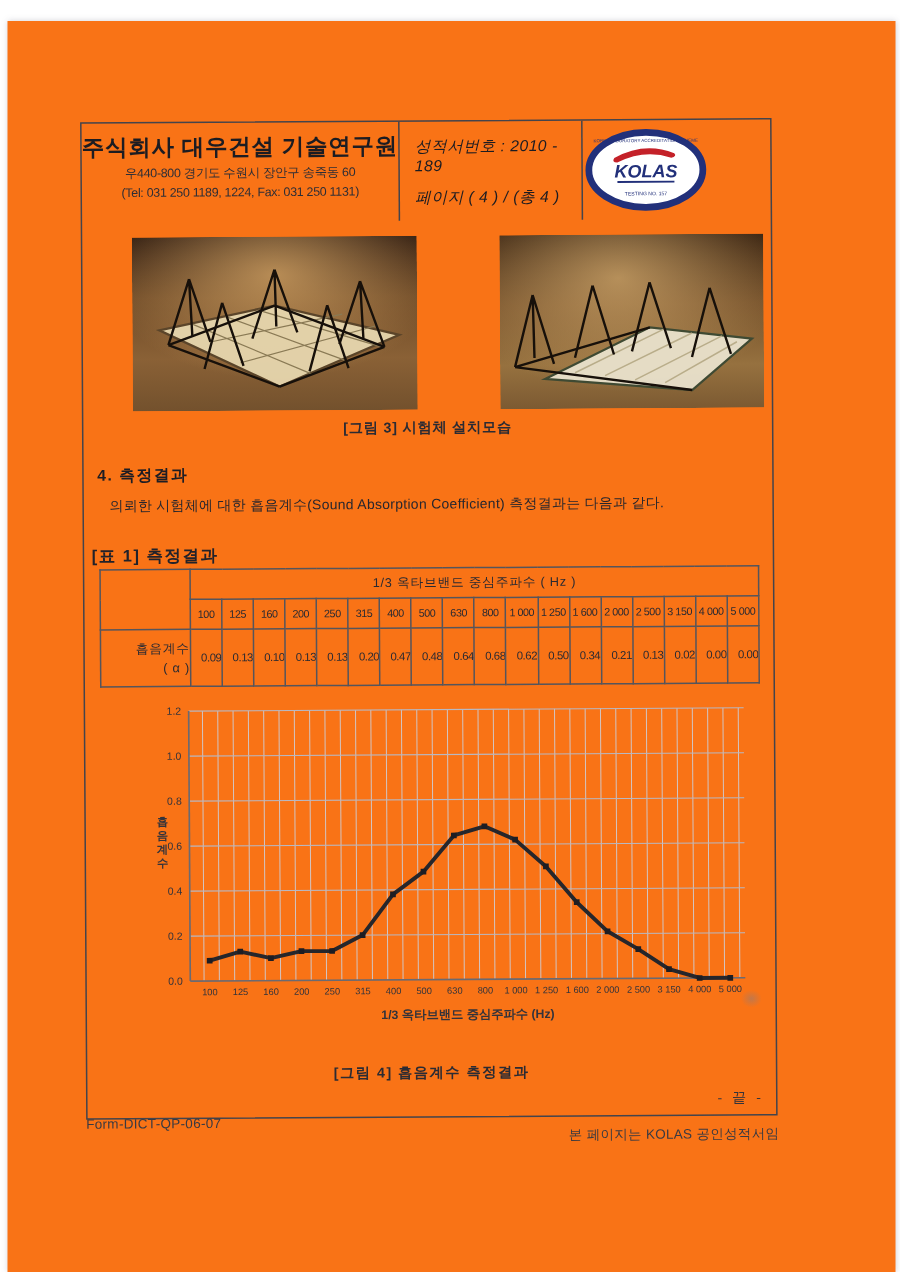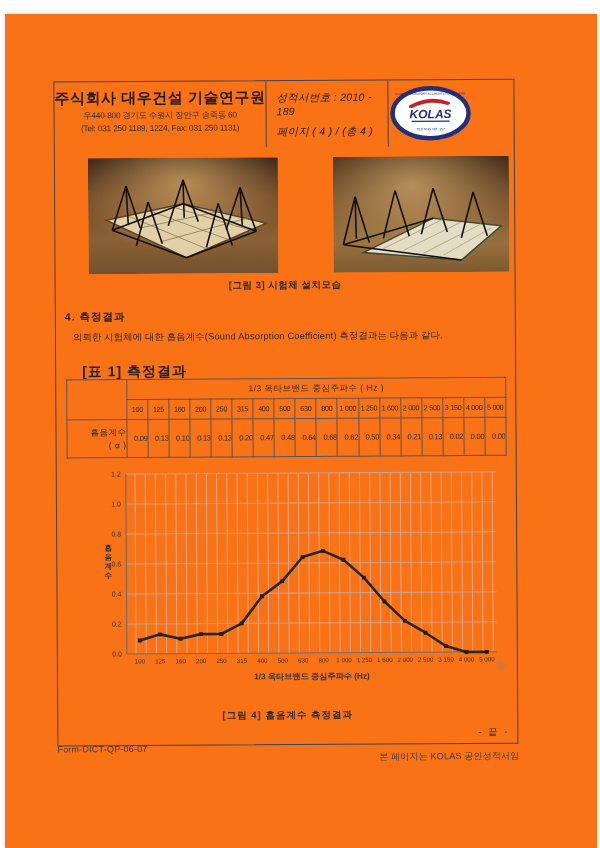--- a/index.html
+++ b/index.html
@@ -25,21 +25,21 @@
   
   .photo { position:absolute; top:76px; height:116px; overflow:hidden; }
   .photo svg { display:block; width:100%; height:100%; }
   .p1 { left:33px; width:190px; }
   .p2 { left:278px; width:176px; }
   .cap3 { position:absolute; left:0; top:198px; width:100%; text-align:center;
     font-size:9.5px; font-weight:600; color:#2b2b33; letter-spacing:.5px; }
 
   .sec-title { position:absolute; left:9px; top:228px; font-size:10.5px; font-weight:bold; color:#1d1d24; letter-spacing:1px; }
   .sec-body  { position:absolute; left:17px; top:249px; font-size:9.3px; color:#26262e; letter-spacing:.2px; }
-  .tbl-label { position:absolute; left:26px; top:281px; font-size:14px; font-weight:600; color:#22222a; letter-spacing:1px; }
+  .tbl-label { position:absolute; left:5px; top:281px; font-size:11px; font-weight:600; color:#22222a; letter-spacing:1px; }
 
   
   .tblwrap { position:absolute; left:10px; top:297px; width:440px; }
   table.mtable { border-collapse:collapse; width:100%; table-layout:fixed; }
   table.mtable td { border:1px solid #55555c; text-align:center; color:#2a2a32;
     font-size:7.2px; padding:0; height:20px; letter-spacing:-0.3px; overflow:hidden; }
   table.mtable td.corner { width:60px; border-top:1px solid #55555c; }
   table.mtable td.band { font-size:8.5px; letter-spacing:.5px; }
   table.mtable td.rlabel { font-size:8.5px; height:38px; line-height:1.5; letter-spacing:.5px;text-align:right; }
   table.mtable td.val { font-size:7.6px; height:38px;text-align:right; }

